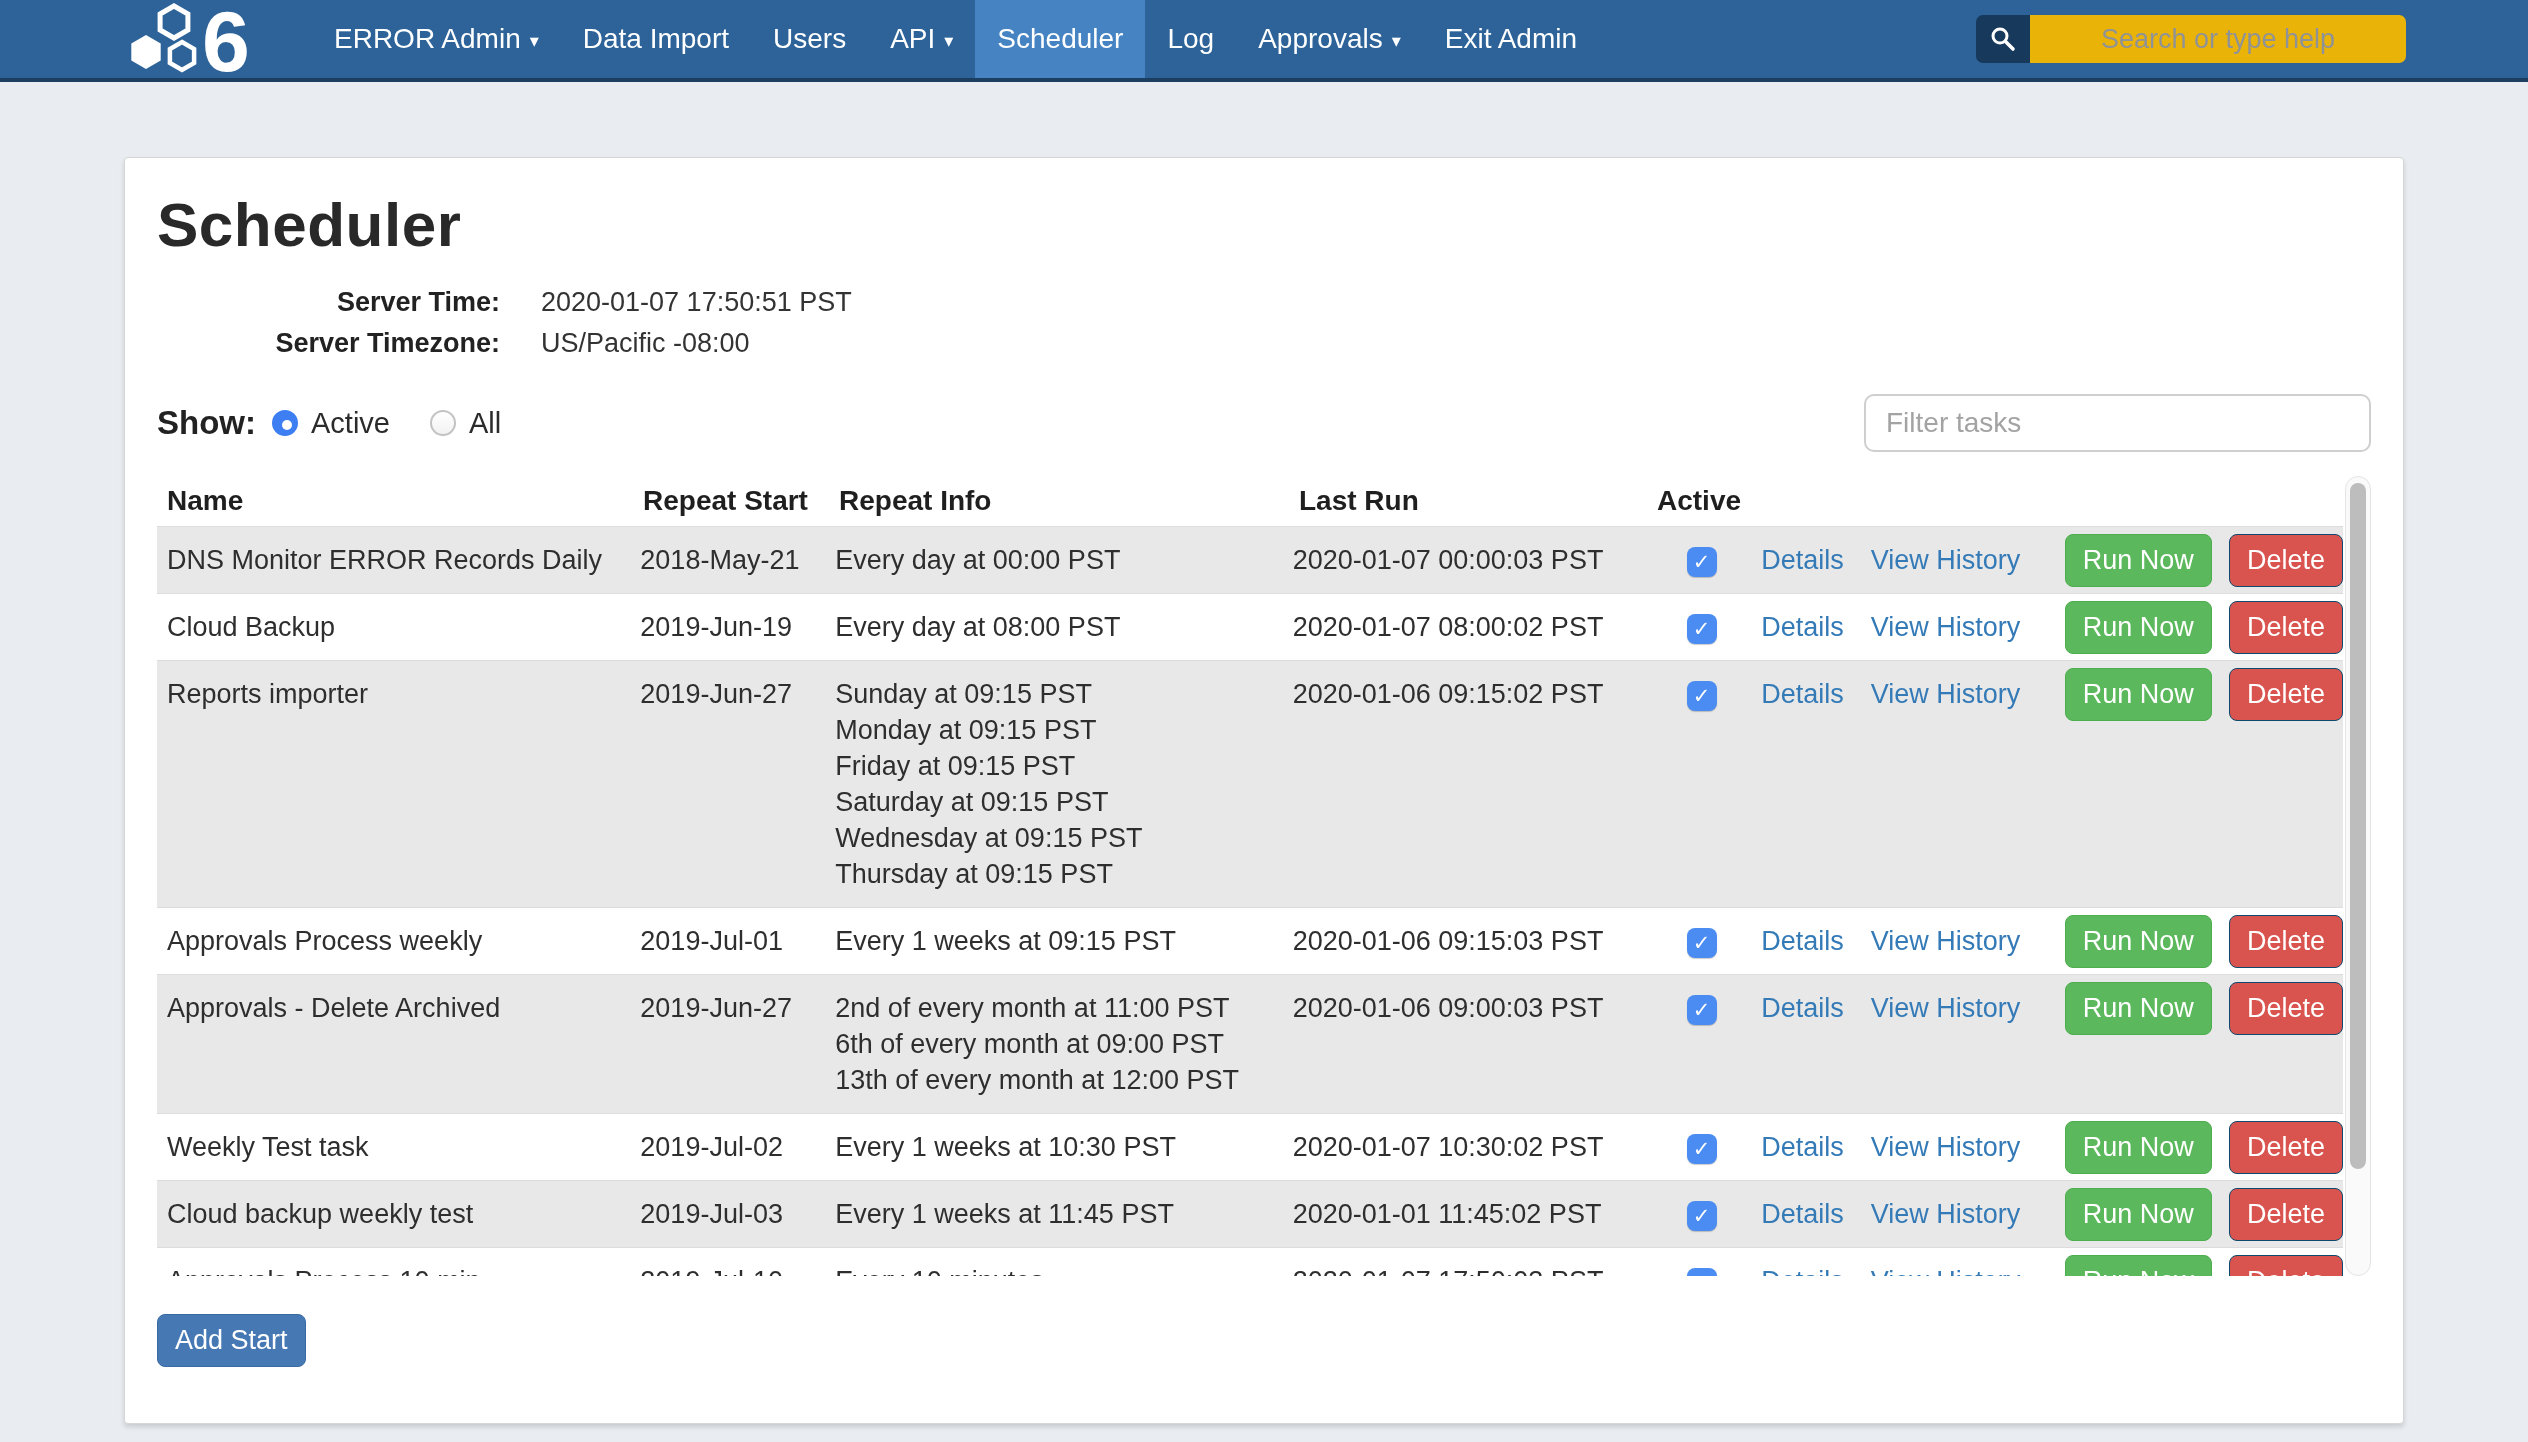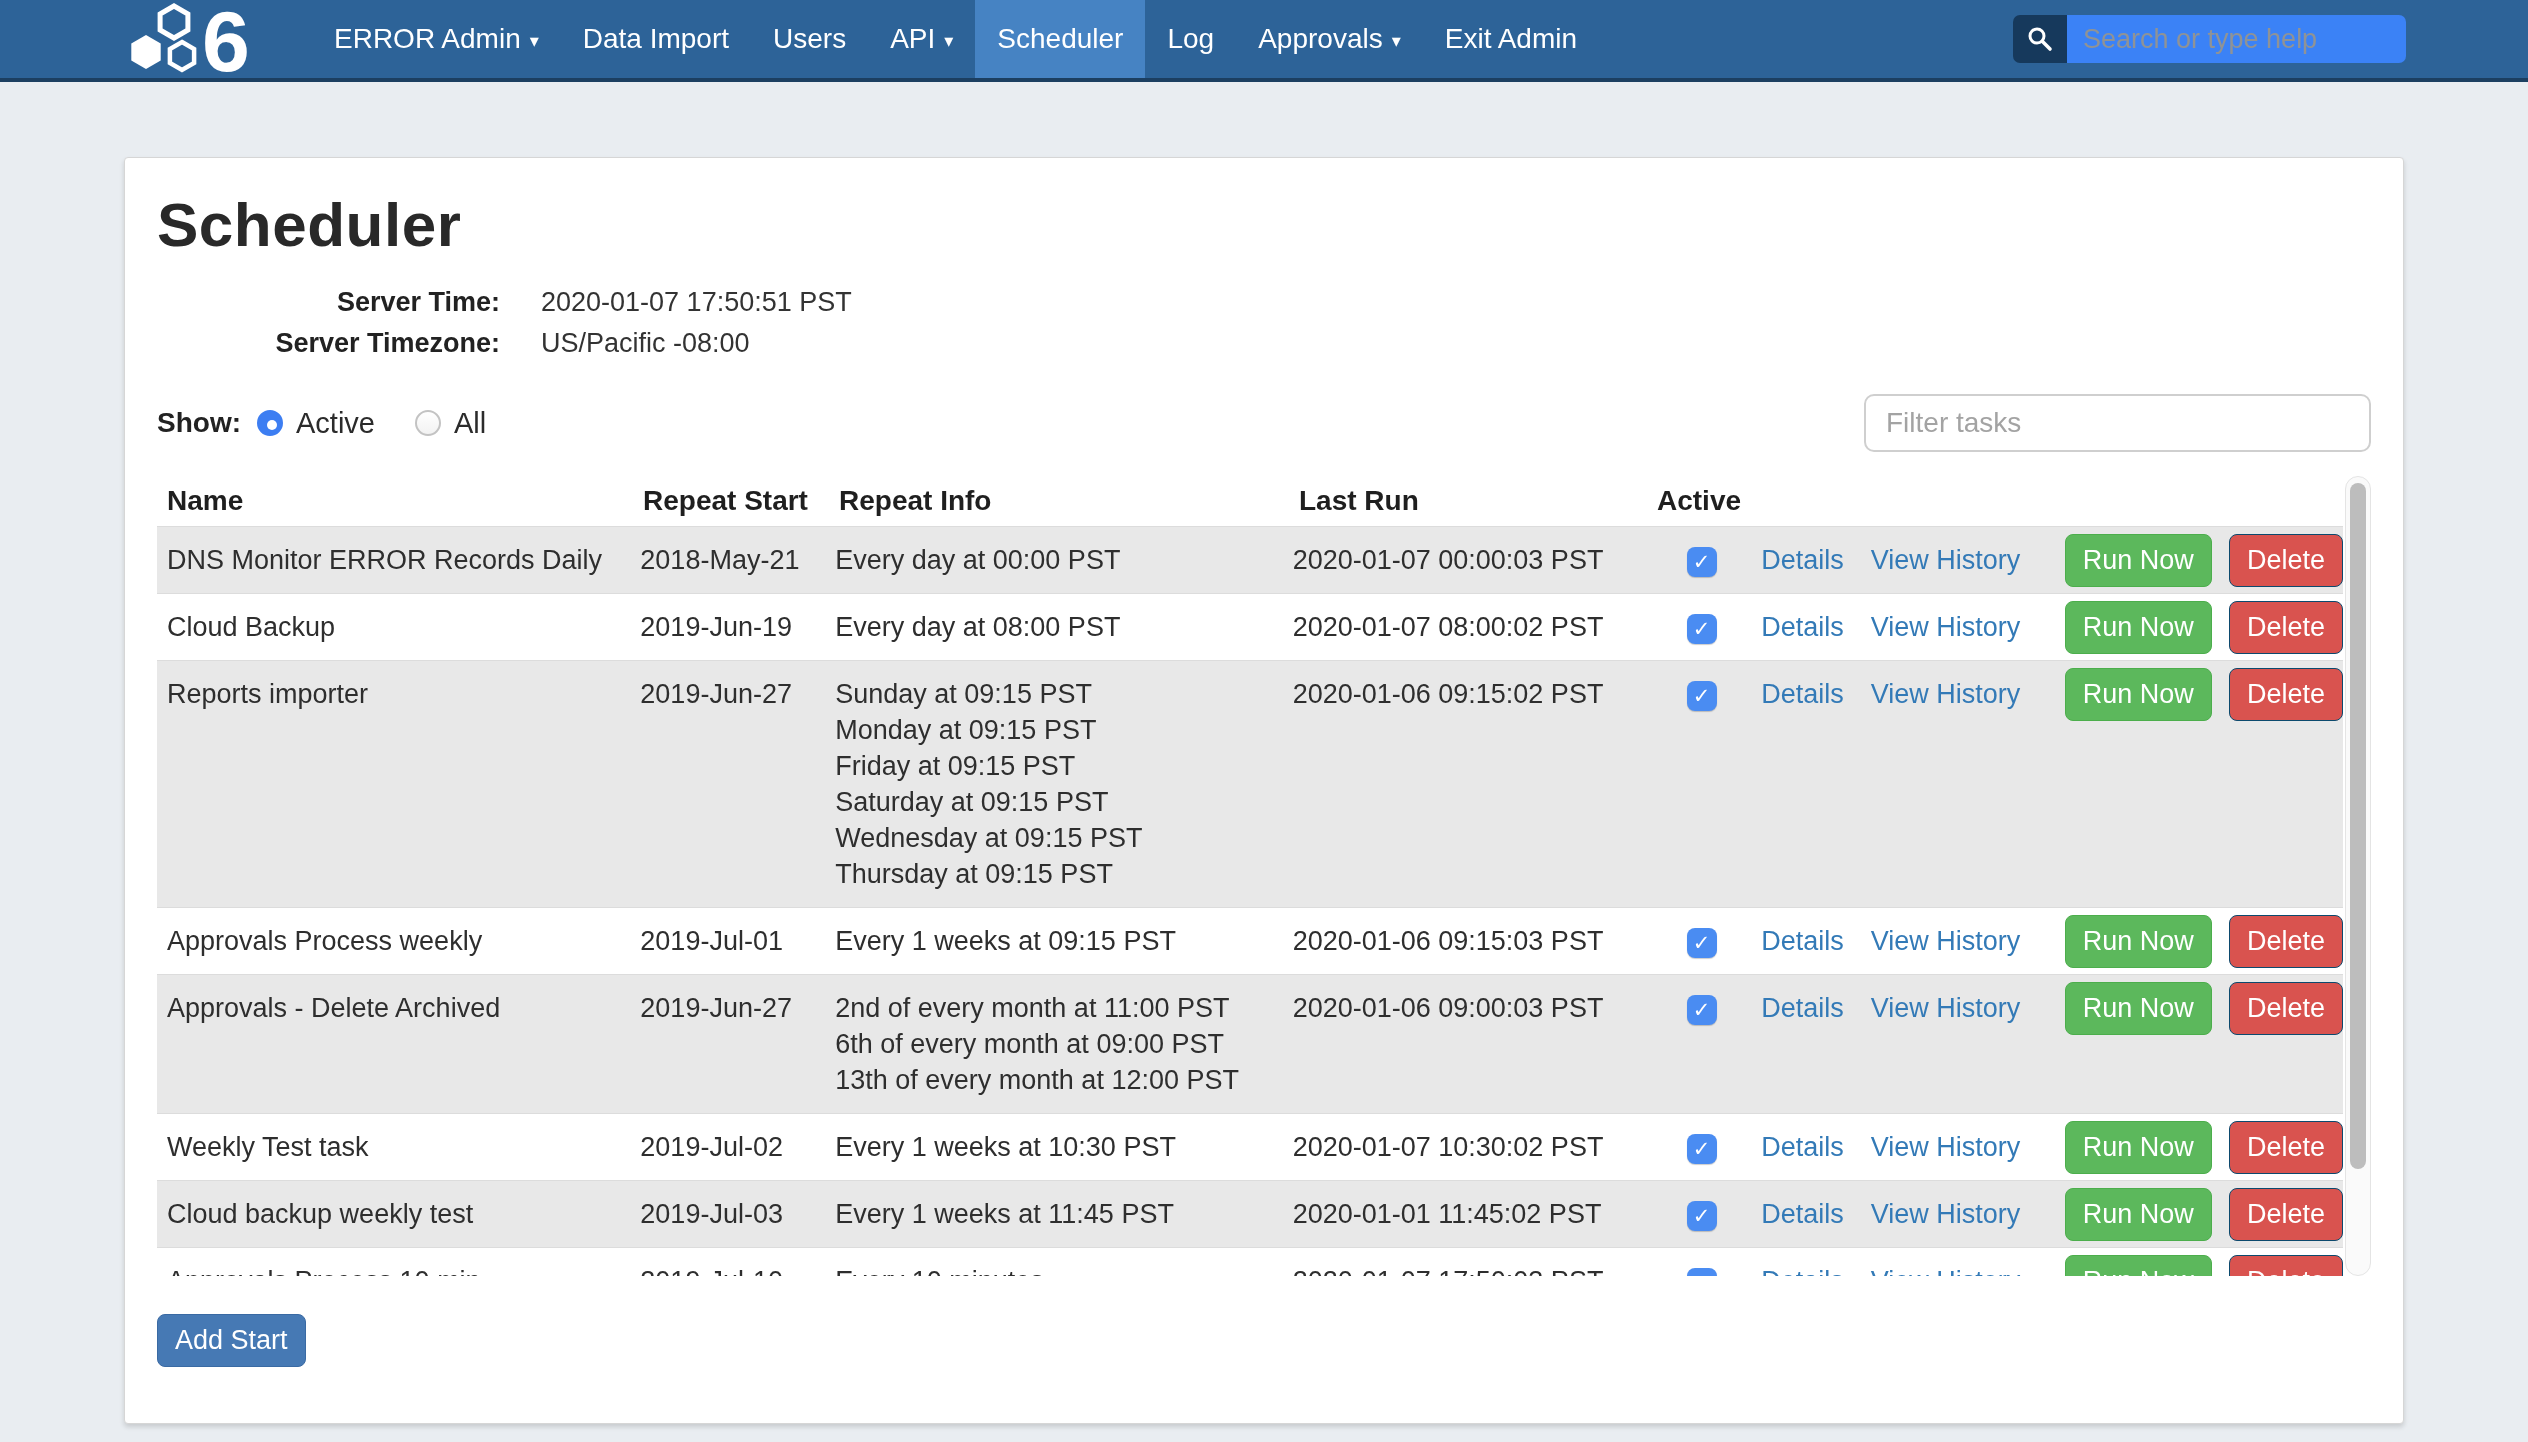--- a/index.html
+++ b/index.html
@@ -25,41 +25,42 @@
     cursor:pointer; white-space:nowrap;
   }
   .nav-item.active { background:#4683c3; }
   .caret { font-size:18px; margin-left:9px; position:relative; top:2px; }
   .nav-search { margin-left:auto; margin-right:122px; align-self:center; display:flex; height:48px; }
   .search-icon-box {
     width:54px; background:#16395c; border-radius:7px 0 0 7px;
     display:flex; align-items:center; justify-content:center;
   }
   .nav-search input {
-    width:339px; border:none; outline:none;
-    background:#3b82f6; border-radius:0 7px 7px 0;
+    width:376px; border:none; outline:none;
+    background:#eab308; border-radius:0 7px 7px 0;
     font-size:27px; padding:0 16px; color:#333;
     font-family:"Liberation Sans", sans-serif;
+    text-align:center;
   }
   .nav-search input::placeholder { color:#8f9396; }
   
   .card {
     width:2280px; margin:75px auto 0; height:1267px;
     background:#ffffff; border:1px solid #d6d6d6; border-radius:4px;
     box-shadow:0 3px 5px rgba(0,0,0,0.14);
     padding:0 32px;
   }
   .page-title { font-size:62px; font-weight:bold; color:#292929; line-height:1; margin:36px 0 0 0; letter-spacing:0.5px; }
   .server-info { margin-top:26px; }
   .server-row { display:flex; font-size:27px; line-height:41px; }
   .server-label { width:343px; text-align:right; font-weight:bold; color:#222; }
   .server-value { margin-left:41px; color:#333; }
   
   .controls { margin-top:30px; display:flex; align-items:center; height:58px; }
-  .show-label { font-size:28px; font-weight:bold; color:#222; }
+  .show-label { font-size:33px; font-weight:bold; color:#222; }
   .radio-opt { display:flex; align-items:center; margin-left:16px; cursor:pointer; }
   .radio {
     width:26px; height:26px; border-radius:50%;
     background:linear-gradient(#fff,#f2f2f2); border:2px solid #c3c3c3;
     display:inline-block; position:relative;
   }
   .radio.checked { background:#3d7ef2; border-color:#3d7ef2; }
   .radio.checked::after {
     content:""; position:absolute; left:8px; top:8px;
     width:10px; height:10px; border-radius:50%; background:#fff;

